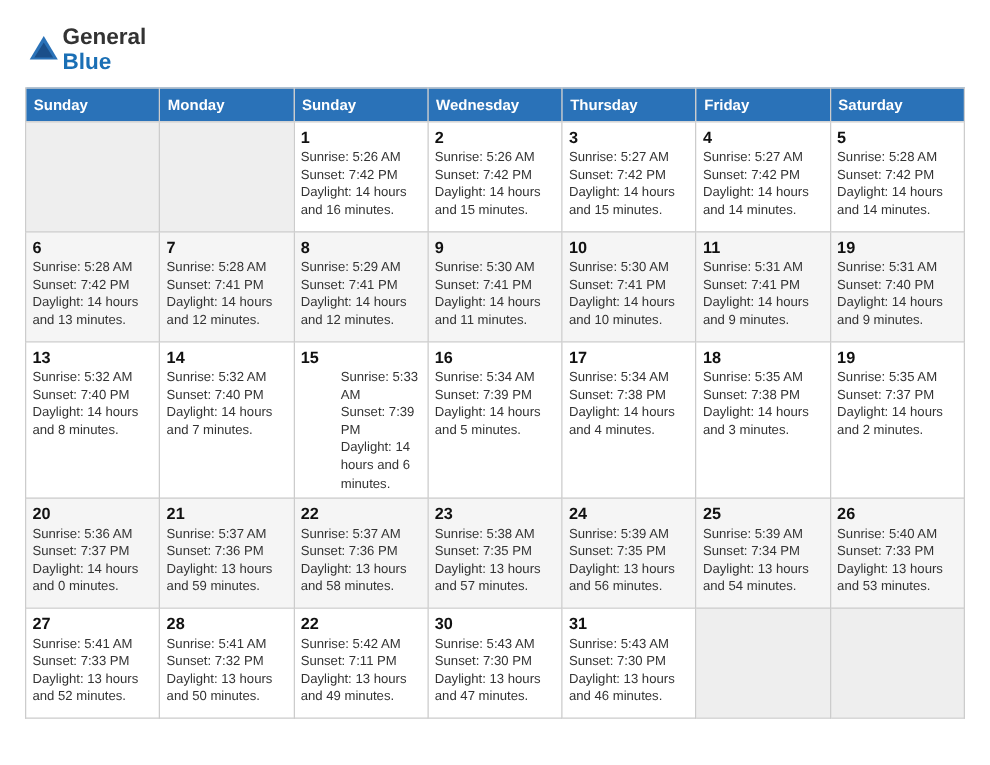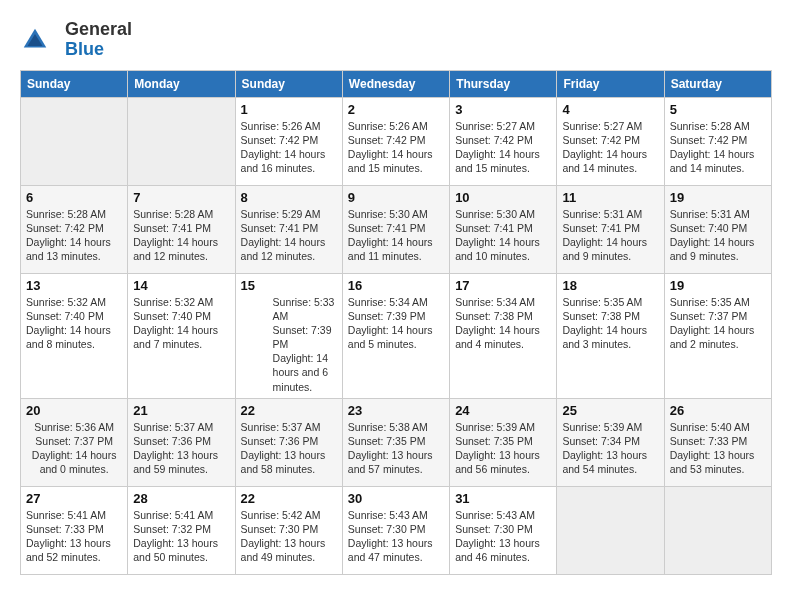--- a/index.html
+++ b/index.html
@@ -12,21 +12,21 @@
     }
     .header {
       display: flex;
       justify-content: space-between;
       align-items: flex-start;
       margin-bottom: 10px;
     }
     .logo {
       display: flex;
       align-items: center;
-      gap: 15px;
+      gap: 0;
     }
     .logo-text {
       font-size: 18px;
       font-weight: bold;
       line-height: 1.1;
     }
     .logo-general { color: #333; }
     .logo-blue { color: #1a6fb5; }
     .logo-icon {
       width: 30px;
@@ -235,21 +235,21 @@
         <td>
           <span class="day-num">19</span>
           <div class="day-detail" style="white-space: pre-line;">Sunrise: 5:35 AM
 Sunset: 7:37 PM
 Daylight: 14 hours and 2 minutes.</div>
         </td>
       </tr>
       <tr>
         <td>
           <span class="day-num">20</span>
-          <div class="day-detail" style="white-space: pre-line; text-align: center;">Sunrise: 5:36 AM
+          <div class="day-detail" style="white-space: pre-line;">Sunrise: 5:36 AM
 Sunset: 7:37 PM
 Daylight: 14 hours and 0 minutes.</div>
         </td>
         <td>
           <span class="day-num">21</span>
           <div class="day-detail" style="white-space: pre-line;">Sunrise: 5:37 AM
 Sunset: 7:36 PM
 Daylight: 13 hours and 59 minutes.</div>
         </td>
         <td>
@@ -292,21 +292,21 @@
         </td>
         <td>
           <span class="day-num">28</span>
           <div class="day-detail" style="white-space: pre-line;">Sunrise: 5:41 AM
 Sunset: 7:32 PM
 Daylight: 13 hours and 50 minutes.</div>
         </td>
         <td>
           <span class="day-num">22</span>
           <div class="day-detail" style="white-space: pre-line;">Sunrise: 5:42 AM
-Sunset: 7:30 PM
+Sunset: 7:11 PM
 Daylight: 13 hours and 49 minutes.</div>
         </td>
         <td>
           <span class="day-num">30</span>
           <div class="day-detail" style="white-space: pre-line;">Sunrise: 5:43 AM
 Sunset: 7:30 PM
 Daylight: 13 hours and 47 minutes.</div>
         </td>
         <td>
           <span class="day-num">31</span>

